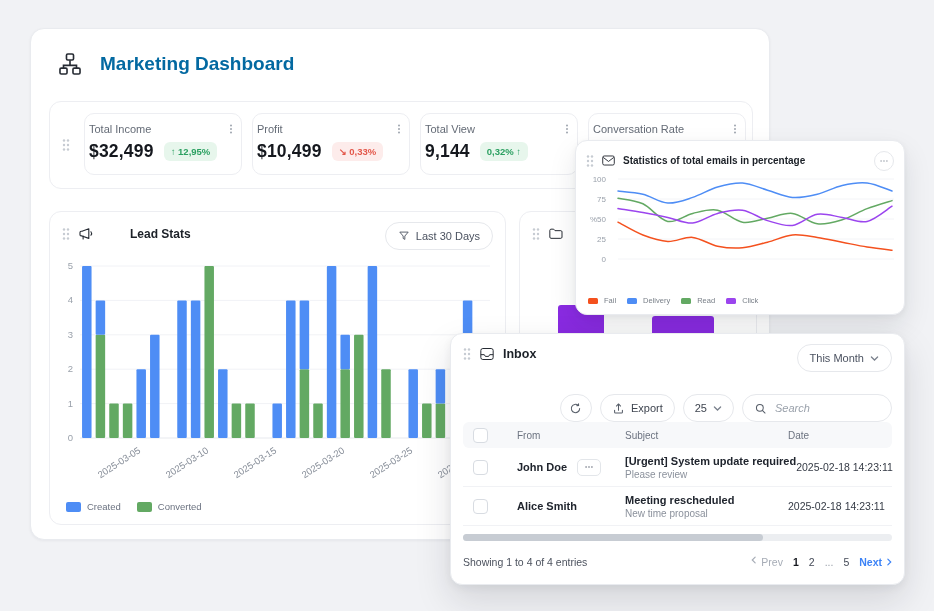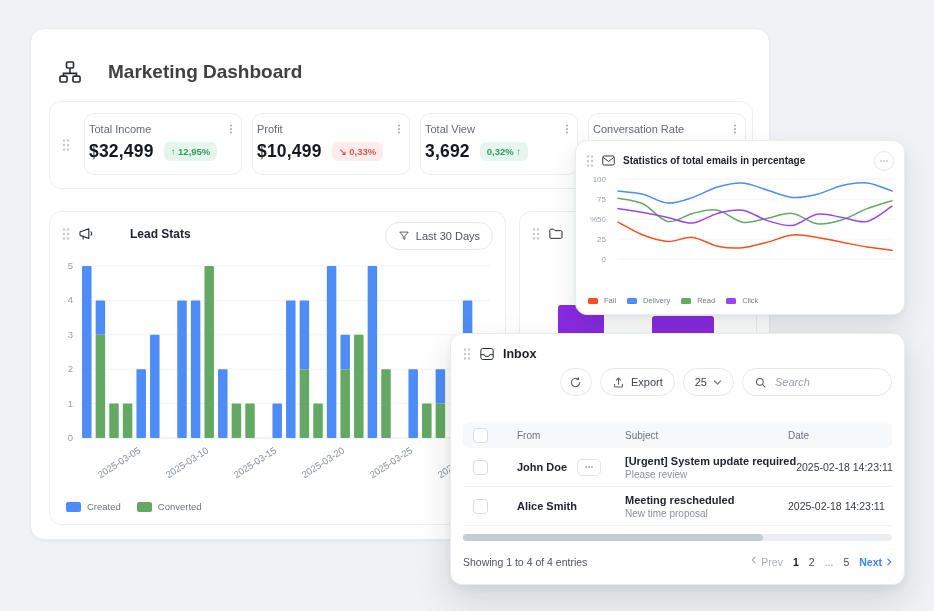--- a/index.html
+++ b/index.html
@@ -4,21 +4,21 @@
 <style>
   html,body{margin:0;padding:0;background:#eef0f3;}
   .stage{position:relative;width:934px;height:611px;background:#f1f2f5;overflow:hidden;
          font-family:"Liberation Sans",sans-serif;color:#15181e;}
   .card{position:absolute;background:#fff;border:1px solid #e9ebef;box-sizing:border-box;}
 
   
   .main-card{left:30px;top:28px;width:740px;height:512px;border-radius:14px;
              box-shadow:0 1px 3px rgba(16,24,40,.05);z-index:1;}
   .title-row{position:absolute;left:26px;top:20px;display:flex;align-items:center;gap:13px;}
-  .page-title{font-size:19px;font-weight:600;color:#404040;margin:12px;}
+  .page-title{font-size:19px;font-weight:600;color:#0369a1;margin:4px;}
 
   
   .stats-wrap{position:absolute;left:18px;top:72px;width:702px;height:86px;
               border:1px solid #edeef2;border-radius:12px;background:#fff;}
   .drag{display:inline-flex;flex:none;}
   .stats-drag{position:absolute;left:12px;top:36px;}
   .stat-cards{position:absolute;left:34px;top:11px;display:flex;gap:10px;}
   .stat-card{width:158px;height:62px;border:1px solid #edeef2;border-radius:10px;
              box-sizing:border-box;padding:9px 4px;background:#fff;}
   .sc-top{display:flex;justify-content:space-between;align-items:center;}
@@ -62,21 +62,21 @@
   #emailLegend{position:absolute;left:12px;bottom:9px;display:flex;gap:11px;align-items:center;}
   #emailLegend .legend-item .sw{width:10px;height:6px;border-radius:1.5px;}
   #emailLegend .legend-item .lbl{font-size:7.5px;color:#7a8089;}
 
   
   .inbox-card{left:450px;top:333px;width:455px;height:252px;border-radius:12px;z-index:30;
               box-shadow:0 16px 36px rgba(20,26,40,.13),0 3px 8px rgba(20,26,40,.06);}
   .inbox-head{left:12px;top:12px;}
   .inbox-title{font-size:12.5px;font-weight:700;color:#1c2128;}
   .period-btn{right:12px;top:10px;}
-  .toolbar{position:absolute;right:12px;top:34px;display:flex;gap:8px;align-items:center;}
+  .toolbar{position:absolute;right:12px;top:60px;display:flex;gap:8px;align-items:center;}
   .tool-pill{height:28px;border:1px solid #e6e8ec;border-radius:14px;display:flex;align-items:center;
              gap:6px;padding:0 11px;font-size:11px;color:#3f4550;background:#fff;box-sizing:border-box;cursor:pointer;}
   .refresh-btn{width:32px;justify-content:center;padding:0;}
   .search-pill{width:150px;cursor:text;}
   .search-pill input{border:none;outline:none;width:100%;font-size:11px;color:#3f4550;
                      font-family:"Liberation Sans",sans-serif;background:transparent;font-style:italic;}
   .search-pill input::placeholder{color:#9aa1ab;}
   .itable{position:absolute;left:12px;right:12px;top:88px;}
   .t-head{display:grid;grid-template-columns:40px 122px 1fr 104px;height:26px;align-items:center;
           background:#f7f8fa;border-radius:6px;font-size:10px;color:#6c7380;}
@@ -183,21 +183,21 @@
               <svg width="12" height="12" viewBox="0 0 24 24">
                   <g fill="#9aa1ab">
                     <circle cx="12" cy="5" r="1.9"></circle>
                     <circle cx="12" cy="12" r="1.9"></circle>
                     <circle cx="12" cy="19" r="1.9"></circle>
                   </g>
                 </svg>
             </span>
           </div>
           <div class="sc-val">
-            <span class="value">3,692</span>
+            <span class="value">9,144</span>
             <span class="badge green">0,32% ↑</span>
           </div>
         </div>
 
         <div class="stat-card">
           <div class="sc-top">
             <span class="sc-label">Conversation Rate</span>
             <span class="kebab">
               <svg width="12" height="12" viewBox="0 0 24 24">
                   <g fill="#9aa1ab">
@@ -426,20 +426,28 @@
         </svg>
       </span>
       <span>
         <svg width="16" height="16" viewBox="0 0 24 24" fill="none" stroke="#262b33" stroke-width="1.5" stroke-linejoin="round">
           <rect x="2.75" y="3.75" width="18.5" height="16.5" rx="3"></rect>
           <path d="M2.75 13h5.2l1.6 2.6h4.9l1.6-2.6h5.2"></path>
         </svg>
       </span>
       <span class="inbox-title">Inbox</span>
     </div>
+    <button class="pill-btn period-btn">
+      <span>This Month</span>
+      <span>
+        <svg width="9" height="7" viewBox="0 0 11 9" fill="none" stroke="#7a818c" stroke-width="1.6" stroke-linecap="round">
+            <path d="m1.5 2.5 4 4 4-4"></path>
+          </svg>
+      </span>
+    </button>
 
     <div class="toolbar">
       <button class="tool-pill refresh-btn">
         <svg width="13" height="13" viewBox="0 0 20 20" fill="none" stroke="#565d68" stroke-width="1.6" stroke-linecap="round">
           <path d="M16.4 10a6.4 6.4 0 1 1-2.1-4.75"></path>
           <path d="m14.6 2.6.2 2.7-2.7.3"></path>
         </svg>
       </button>
       <button class="tool-pill">
         <span>

